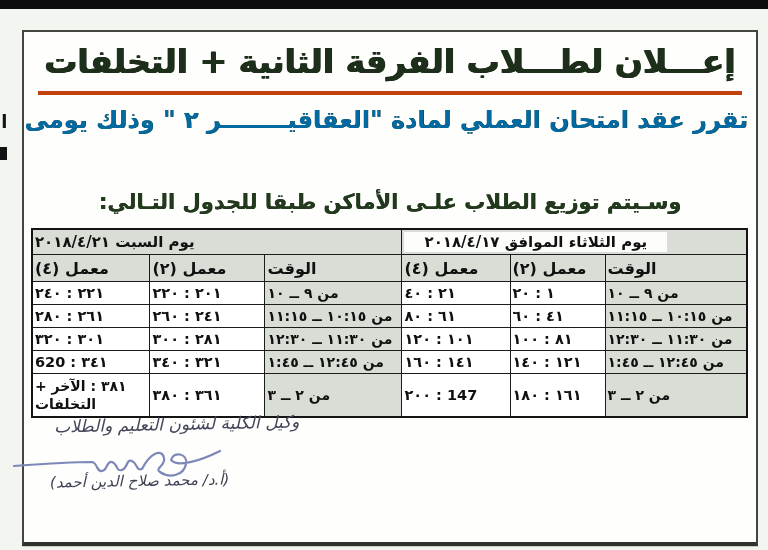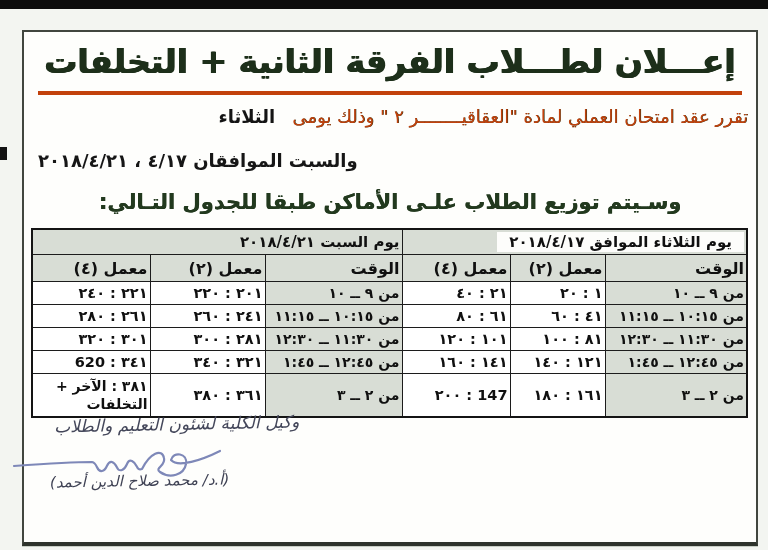--- a/index.html
+++ b/index.html
@@ -40,23 +40,23 @@
     border-bottom:4px solid #c2410c;
     padding:0 6px 6px 6px;
     line-height:1.35;
   }
   .intro-line1{
     position:absolute;top:74px;right:8px;left:8px;
     direction:rtl;
     white-space:nowrap;
   }
   .intro-bold{
-    font-size:18px;
-    font-weight:normal;
-    color:#c2410c;
+    font-size:24px;
+    font-weight:bold;
+    color:#0369a1;
     text-shadow:0.4px 0 0 #22391e;
   }
   .intro-day{
     font-size:18px;
     font-weight:bold;
     color:#141414;
     margin-right:12px;
   }
   .intro-line2{
     position:absolute;top:118px;left:0;width:100%;
@@ -81,36 +81,36 @@
     position:absolute;top:196px;right:8px;
     width:715px;
     border-collapse:collapse;
     direction:rtl;
     table-layout:fixed;
     background:#ffffff;
     border:2px solid #141414;
   }
   table.sched td{
     border:1px solid #1c1c1c;
-    text-align:right;
+    text-align:left;
     vertical-align:middle;
     font-weight:bold;
     color:#101010;
     padding:0 2px;
     overflow:hidden;
   }
   td.day-hdr{
     height:24px;
     background:#d8ddd5;
     font-size:15px;
     border-bottom:2px solid #141414;
   }
   td.day-hdr .hl{
     background:#fdfdfb;
-    padding:1px 12px;
+    padding:1px 20px;
   }
   td.col-hdr{
     height:26px;
     background:#d8ddd5;
     font-size:16px;
   }
   td.time-cell{
     background:#d8ddd5;
     font-size:14px;
   }
@@ -154,21 +154,20 @@
 
   <div class="title-wrap">
     <span class="doc-title">إعـــلان لطـــلاب الفرقة الثانية + التخلفات</span>
   </div>
 
   <div class="intro-line1">
     <span class="intro-bold">تقرر عقد امتحان العملي لمادة "العقاقيــــــــر ٢ " وذلك يومى</span>
     <span class="intro-day">الثلاثاء</span>
   </div>
 
-  <div class="intro-line2">والسبت الموافقان ٤/١٧ ، ٢٠١٨/٤/٢١</div>
 
   <div class="intro-line3">وسـيتم توزيع الطلاب علـى الأماكن طبقا للجدول التـالي:</div>
 
   <table class="sched">
     <colgroup>
       <col style="width:142px">
         <col style="width:95px">
         <col style="width:108px">
       <col style="width:137px">
         <col style="width:115px">

